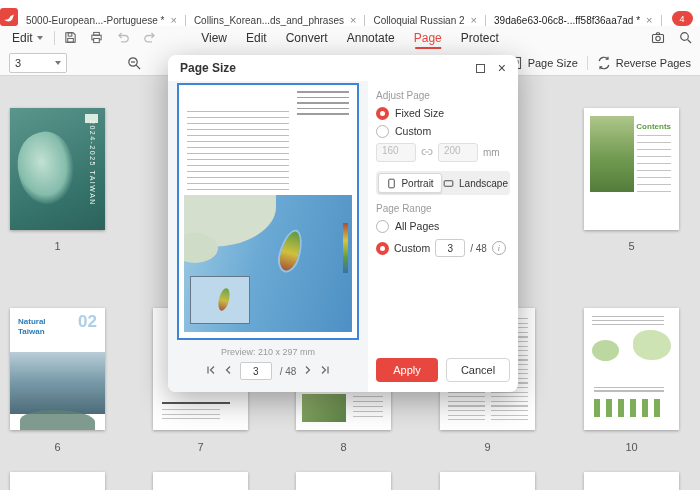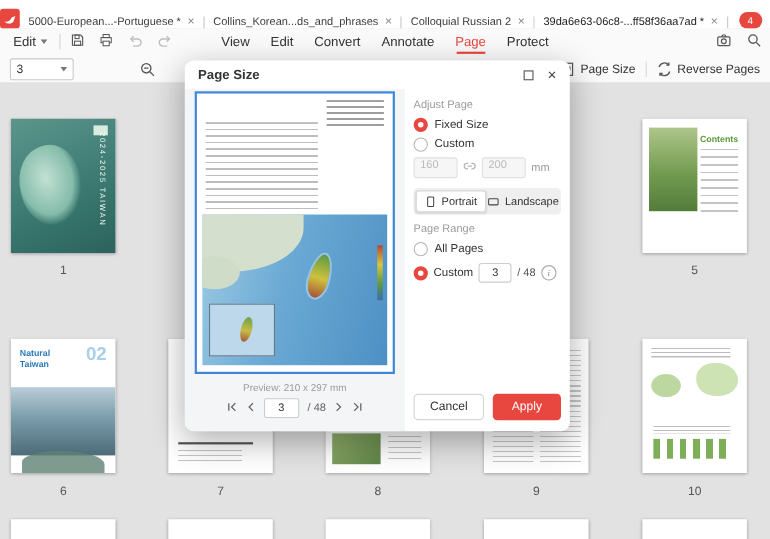--- a/index.html
+++ b/index.html
@@ -369,20 +369,20 @@
         </div>
         <div class="range-row">
           <div class="radio on"></div>
           <span>Custom</span>
           <input class="range-input" value="3" style="">
           <span class="range-total">/ 48</span>
           <div class="info">i</div>
         </div>
 
         <div class="dlg-btns">
+          <div class="btn apply">Apply</div>
           <div class="btn cancel">Cancel</div>
-          <div class="btn apply">Apply</div>
         </div>
       </div>
     </div>
   </div>
 
 </div>
 
 </body></html>

